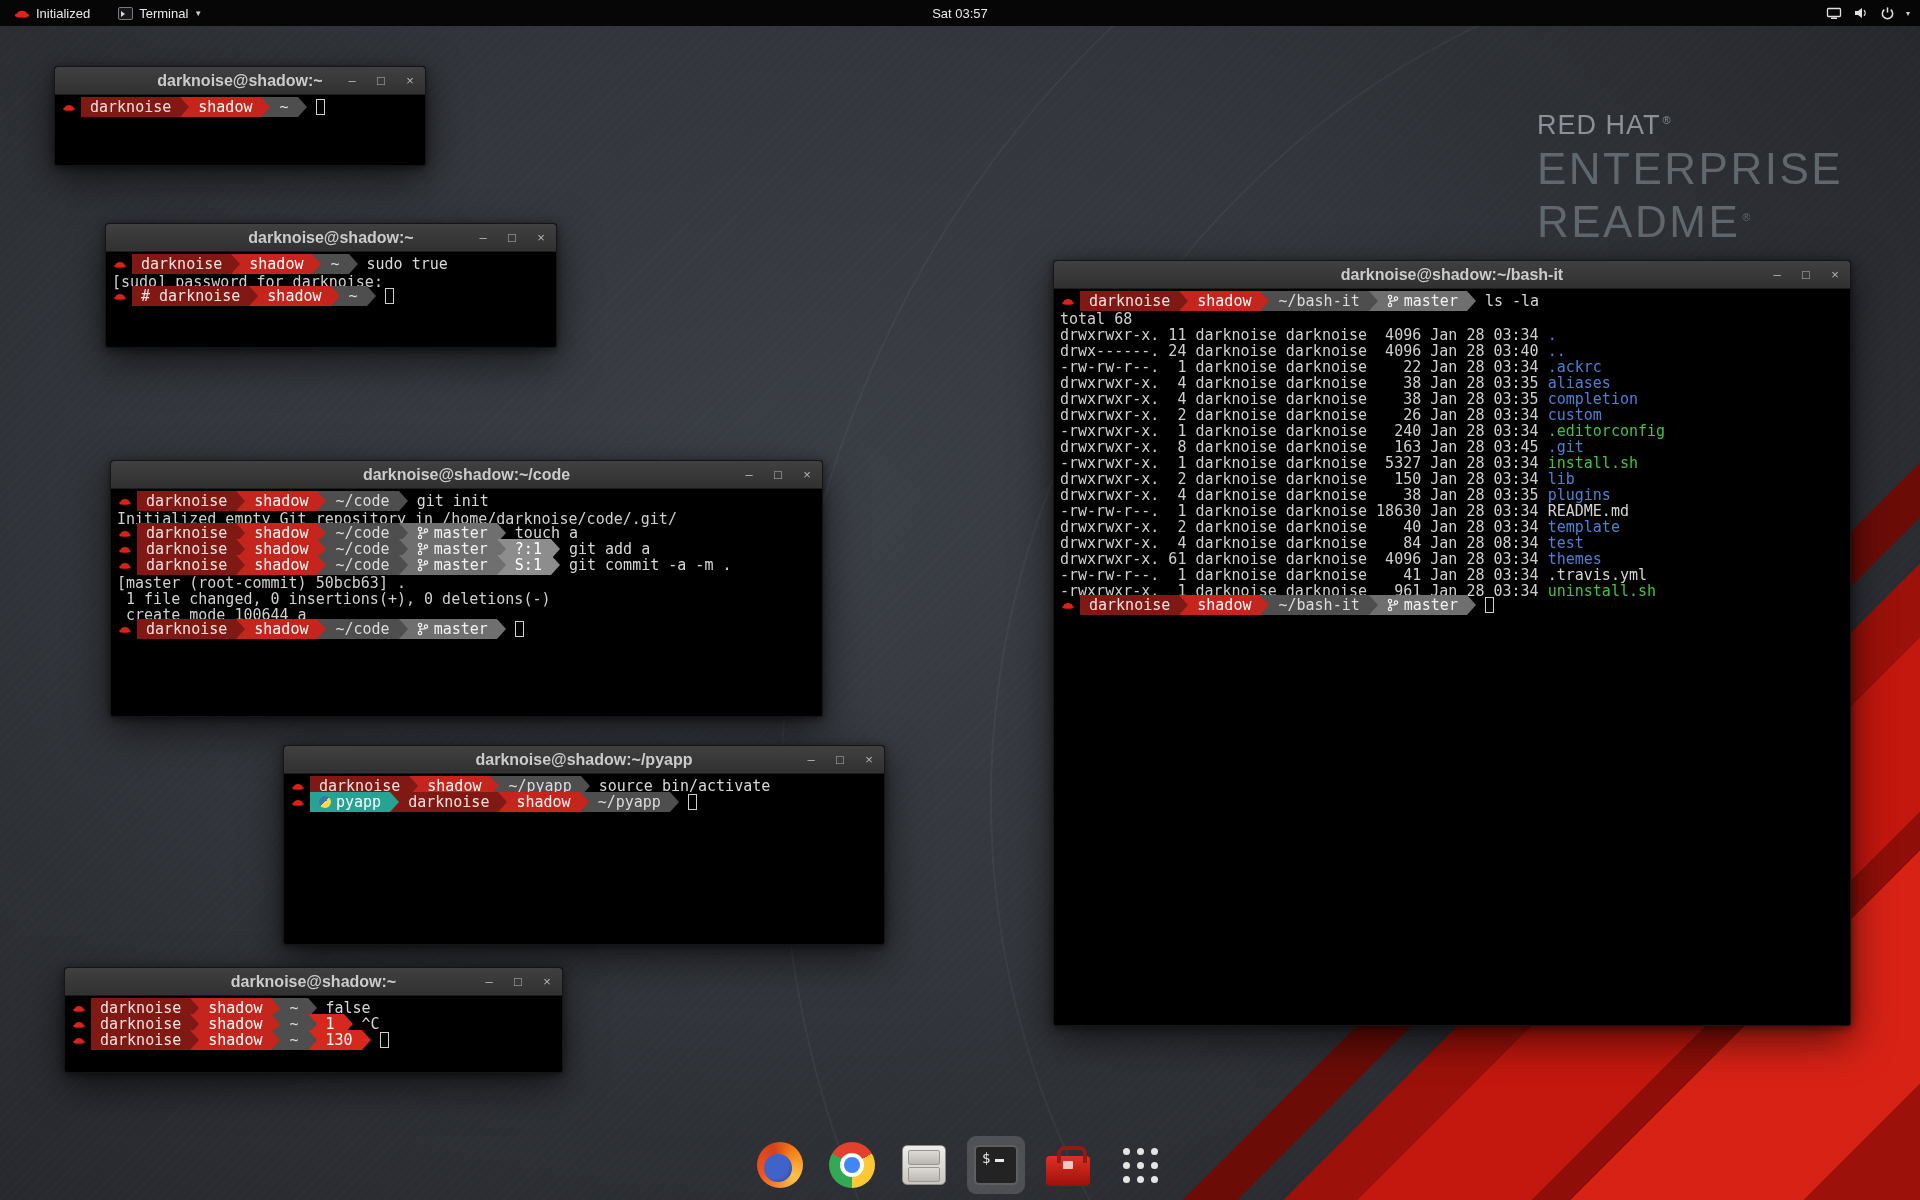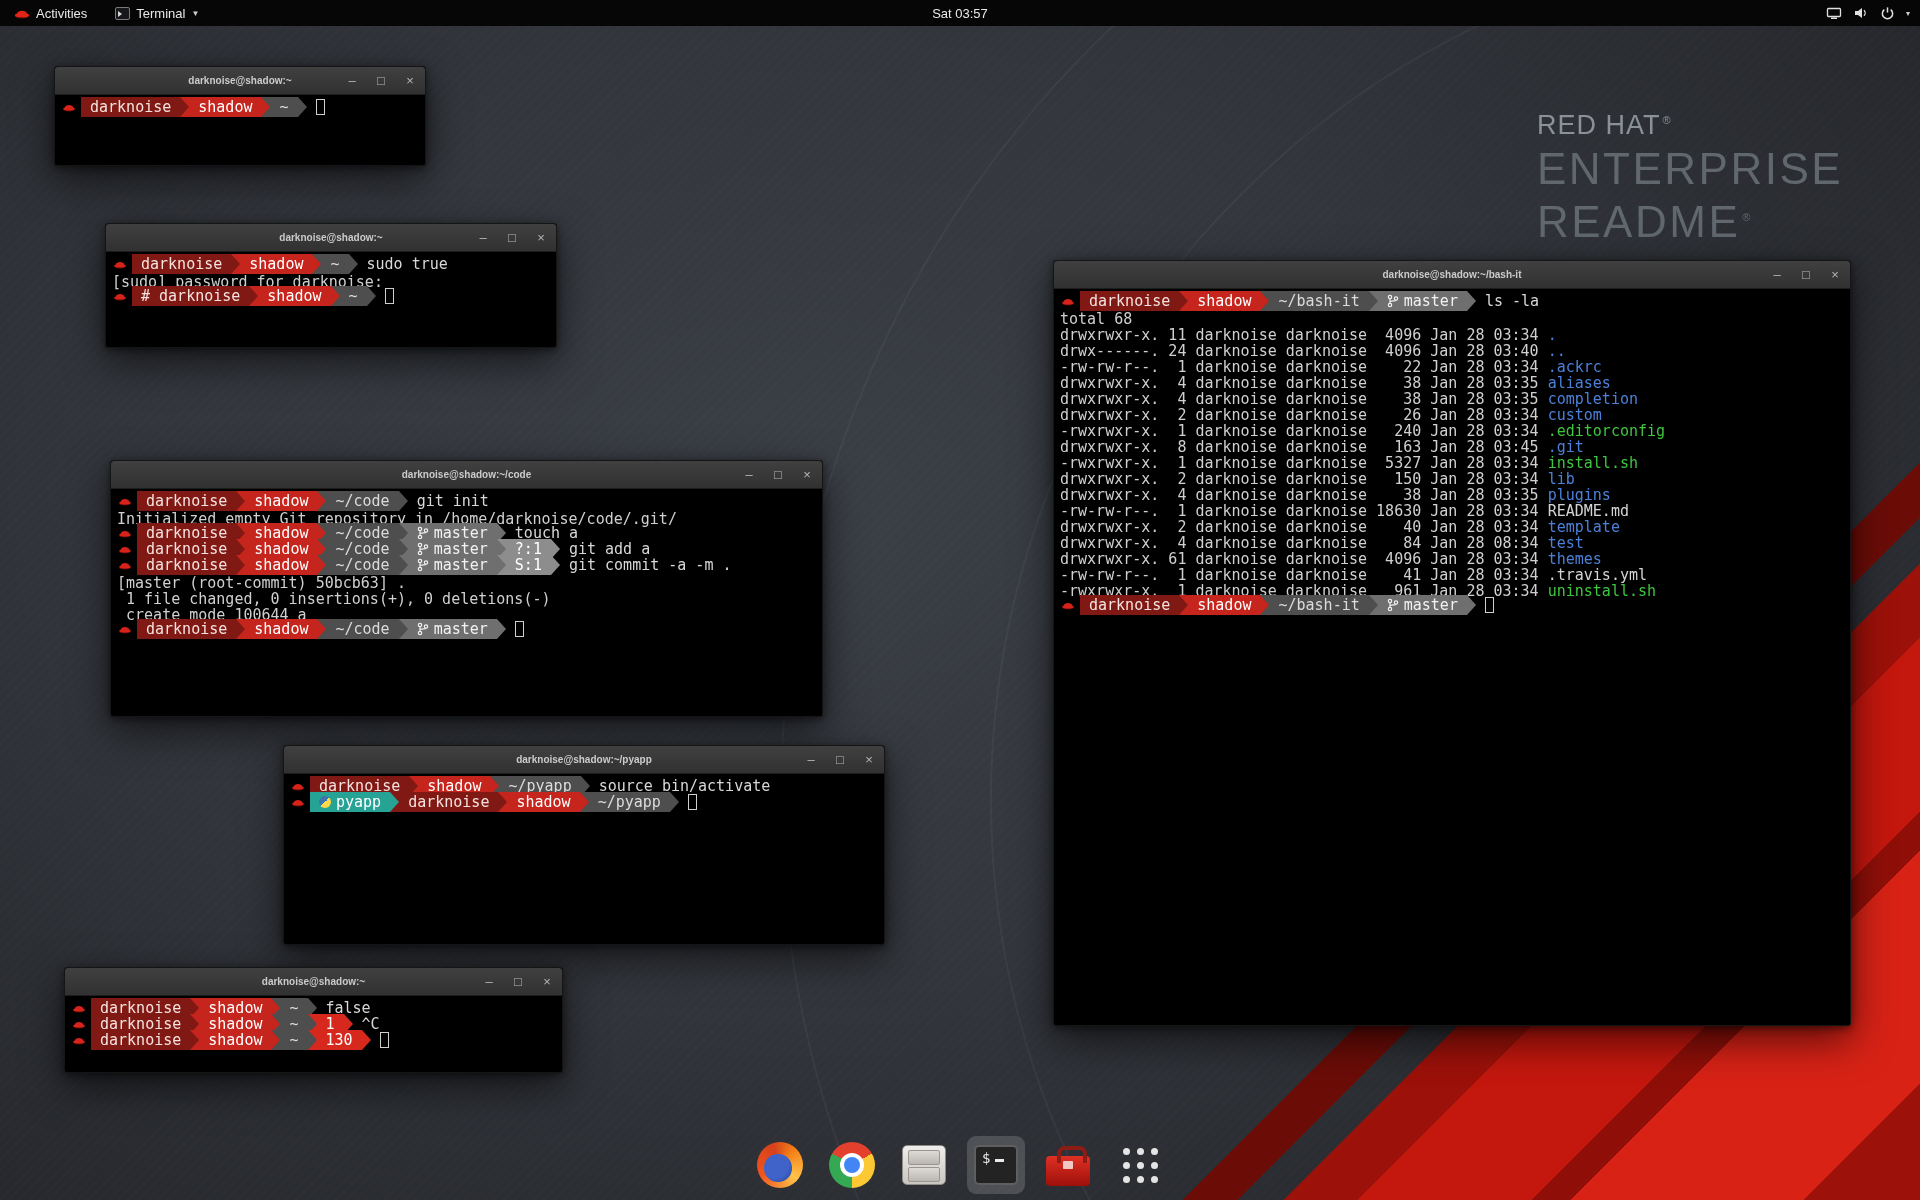--- a/index.html
+++ b/index.html
@@ -46,21 +46,21 @@
   .terminal-window{position:absolute;background:#000;border:1px solid #151515;border-radius:3px;
     box-shadow:0 14px 40px rgba(0,0,0,0.6), 0 2px 8px rgba(0,0,0,0.5)}
   .win-1{left:54px;top:66px;width:372px;height:100px;z-index:10}
   .win-2{left:105px;top:223px;width:452px;height:125px;z-index:10}
   .win-3{left:110px;top:460px;width:713px;height:257px;z-index:11}
   .win-4{left:283px;top:745px;width:602px;height:200px;z-index:12}
   .win-5{left:64px;top:967px;width:499px;height:106px;z-index:12}
   .win-6{left:1053px;top:260px;width:798px;height:766px;z-index:13}
   .titlebar{height:28px;background:linear-gradient(#404040,#313131);border-bottom:1px solid #1d1d1d;
     border-radius:3px 3px 0 0;position:relative;display:flex;align-items:center;justify-content:center}
-  .titlebar .title{font-size:10px;font-weight:700;color:#cbcbcb}
+  .titlebar .title{font-size:16px;font-weight:700;color:#cbcbcb}
   .tb-buttons{position:absolute;right:8px;top:0;height:100%;display:flex;align-items:center;gap:15px;
     color:#b5b5b5;font-size:13px}
   .tb-btn{width:14px;text-align:center;line-height:14px}
   .term-content{padding:4px 6px;font-family:"DejaVu Sans Mono",monospace;font-size:15px;color:#d0d0d0}
   .term-line{height:16px}
   .prompt-line{display:flex;align-items:center;white-space:pre}
   .output-line{line-height:20px;white-space:pre}
   .hat{flex:0 0 auto;margin:0 5px 0 1px;display:flex}
   .pseg{display:flex;align-items:center;height:20px;padding:0 9px;column-gap:5px;white-space:pre}
   .psep{width:0;height:0;border-top:10px solid transparent;border-bottom:10px solid transparent;
@@ -320,21 +320,21 @@
     </div>
 
   <div class="topbar">
     <div class="tb-left">
       <div class="hot-corner">
         <svg width="16" height="12" viewBox="0 0 16 12">
             <path d="M3 7 C3 2.5 13 2.5 13 7 L13 7.6 C13 8.4 3 8.4 3 7.6 Z" fill="#e0241a"></path>
             <ellipse cx="8" cy="8.2" rx="7.2" ry="2.4" fill="#e0241a"></ellipse>
             <path d="M0.8 8.2 a7.2 2.4 0 0 0 14.4 0 l0 0.6 a7.2 2.4 0 0 1 -14.4 0 z" fill="#a9140c"></path>
           </svg>
-        <span>Activities</span>
+        <span>Initialized</span>
       </div>
       <div class="appmenu">
         <span class="mini-term"></span>
         <span>Terminal</span>
         <span class="caret">▼</span>
       </div>
     </div>
     <div class="tb-clock">Sat 03:57</div>
     <div class="tb-right">
       <svg width="16" height="16" viewBox="0 0 16 16">

